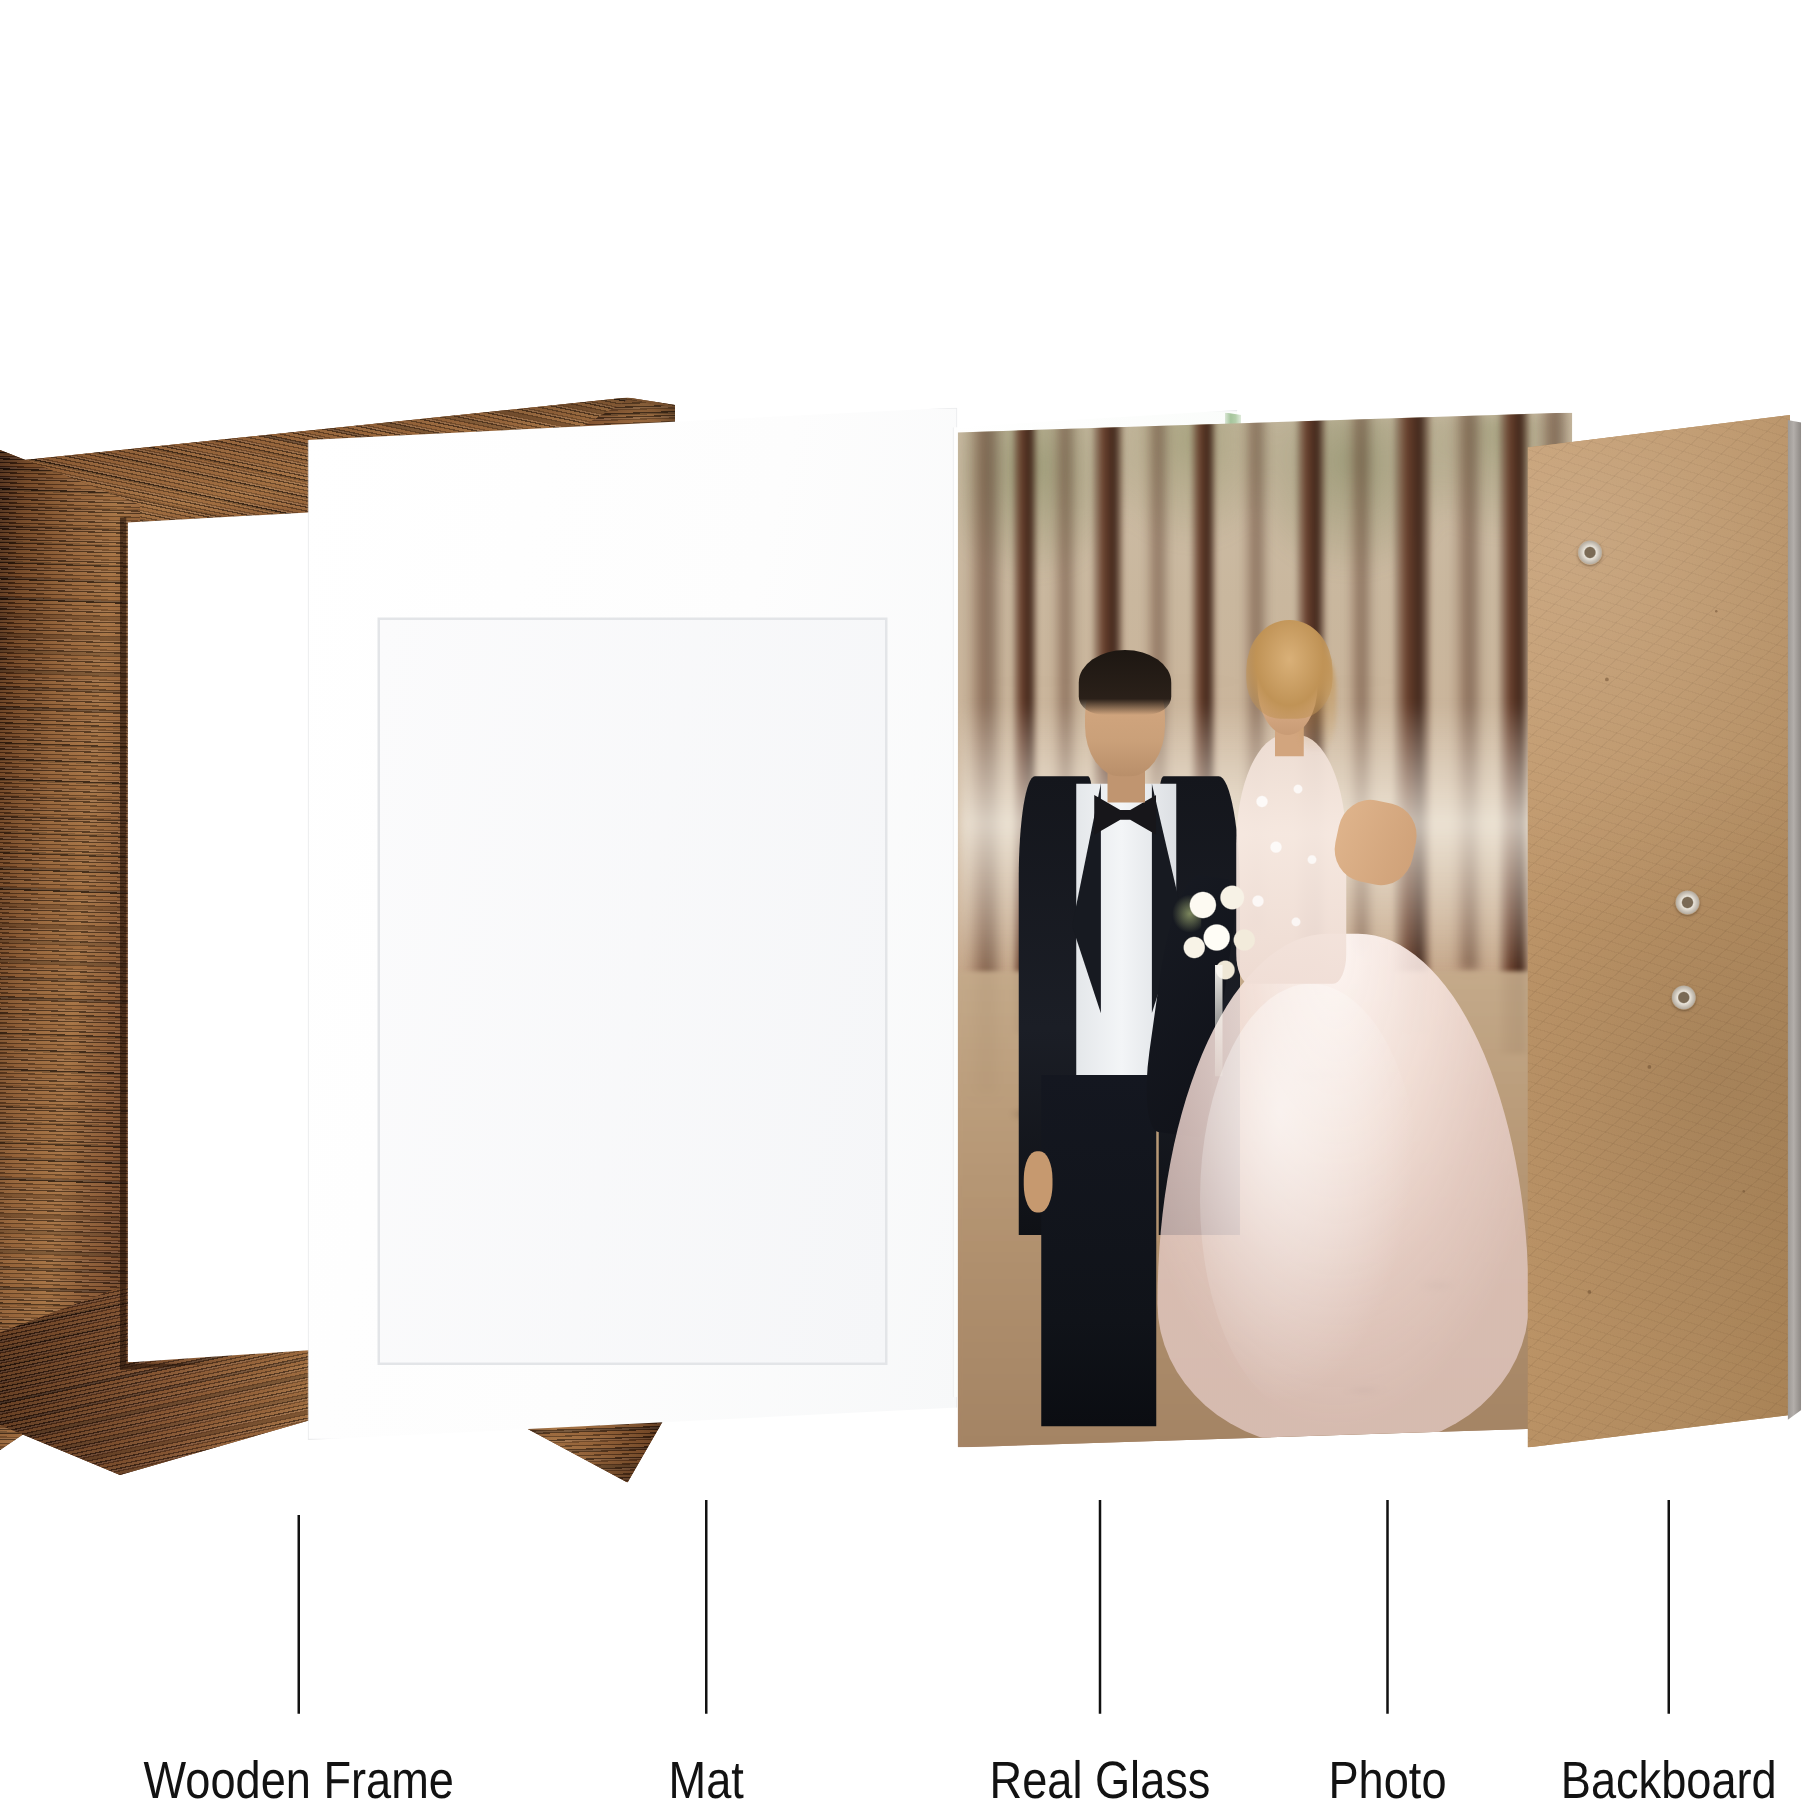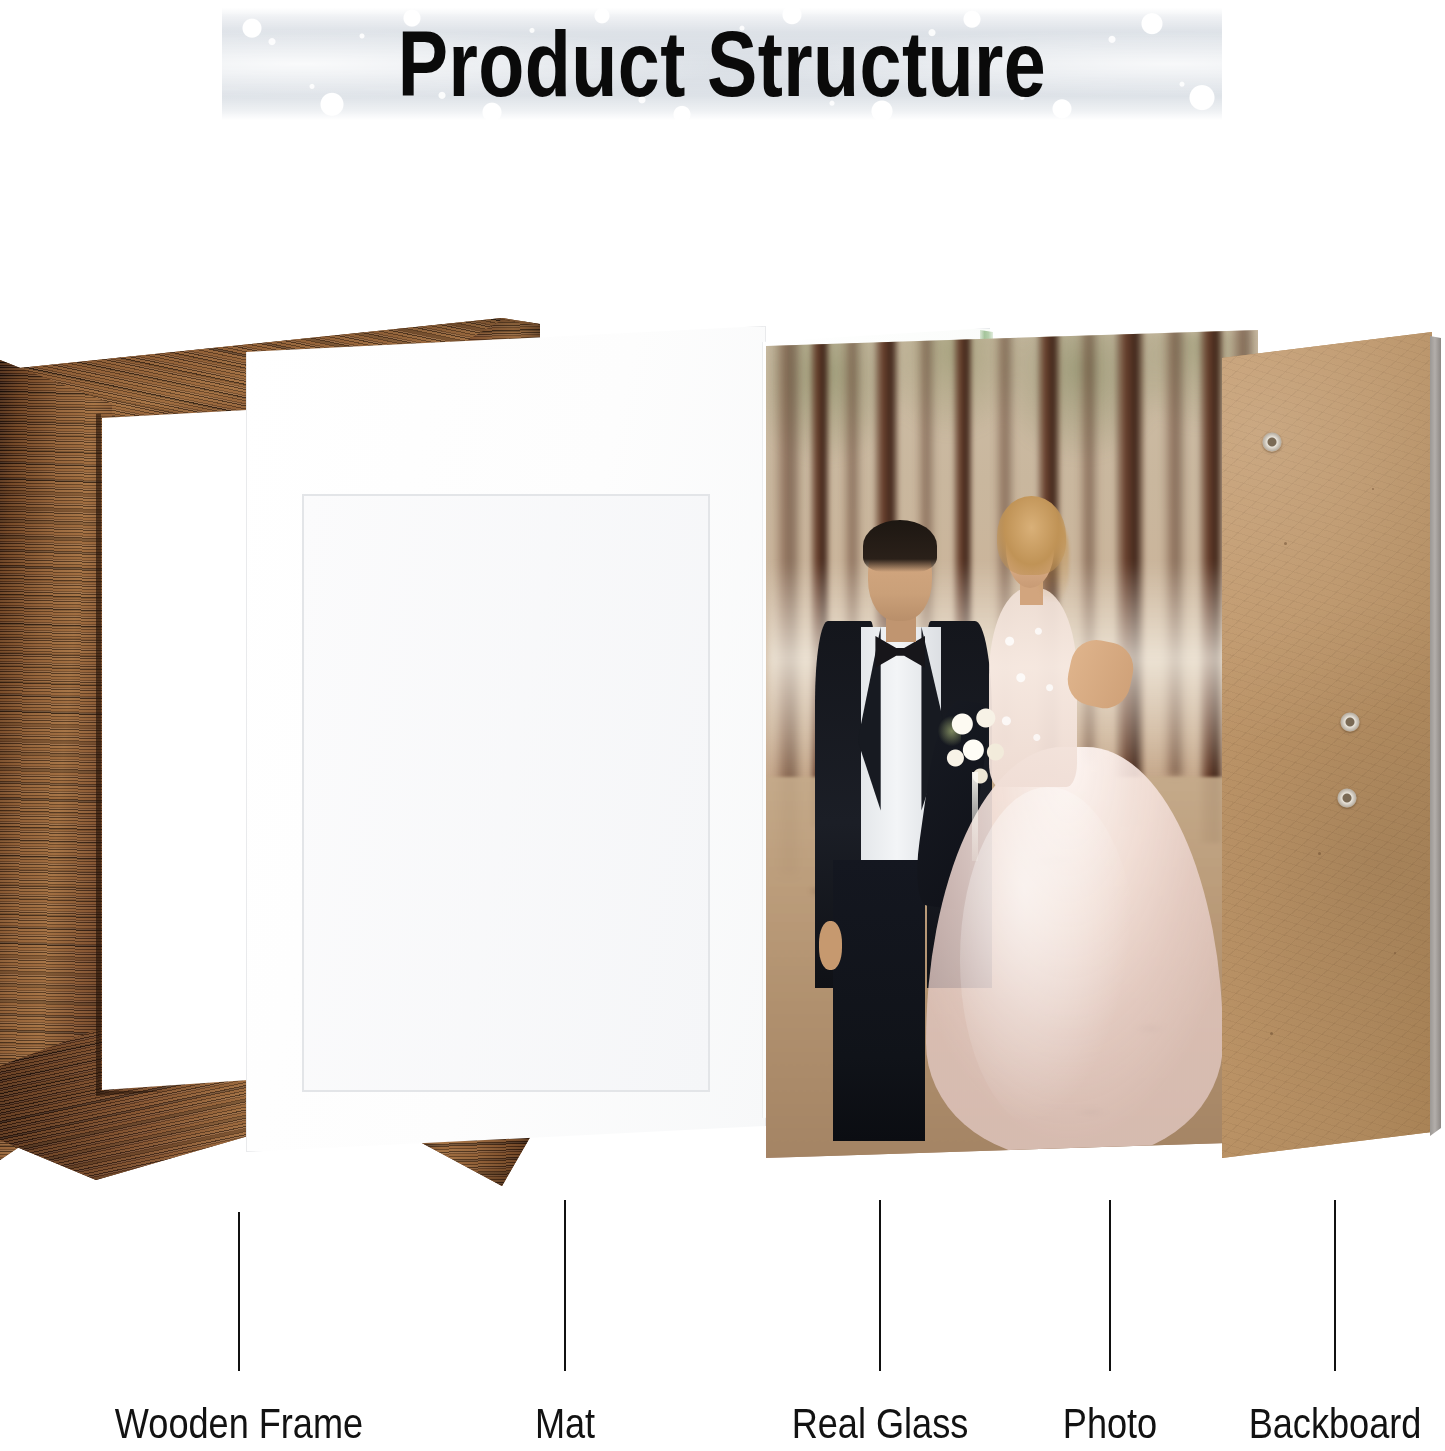--- a/index.html
+++ b/index.html
@@ -445,25 +445,20 @@
     color: #121212;
     white-space: nowrap;
     letter-spacing: 0px;
   }
 </style>
 </head>
 <body>
 
 <div id="stage">
 
-  <div id="title-band">
-    <div class="band-bg"></div>
-    <div class="band-speckle"></div>
-    <div id="title-text">Product Structure</div>
-  </div>
 
   <div class="panel" id="wooden-frame">
 
     <div class="wood wood-dark" style="--ang:12deg; --shade:170deg; left:0px; top:18px; width:540px; height:118px;
                 clip-path: polygon(0 52px, 502px 0px, 540px 6px, 540px 72px, 96px 118px, 0 104px);"></div>
 
     <div class="wood" style="--ang:2deg; --shade:95deg; left:0px; top:60px; width:118px; height:800px;
                 clip-path: polygon(0 0, 112px 44px, 112px 724px, 0 800px);"></div>
 
     <div class="wood" style="--ang:168deg; --shade:260deg; left:0px; top:690px; width:540px; height:190px;

